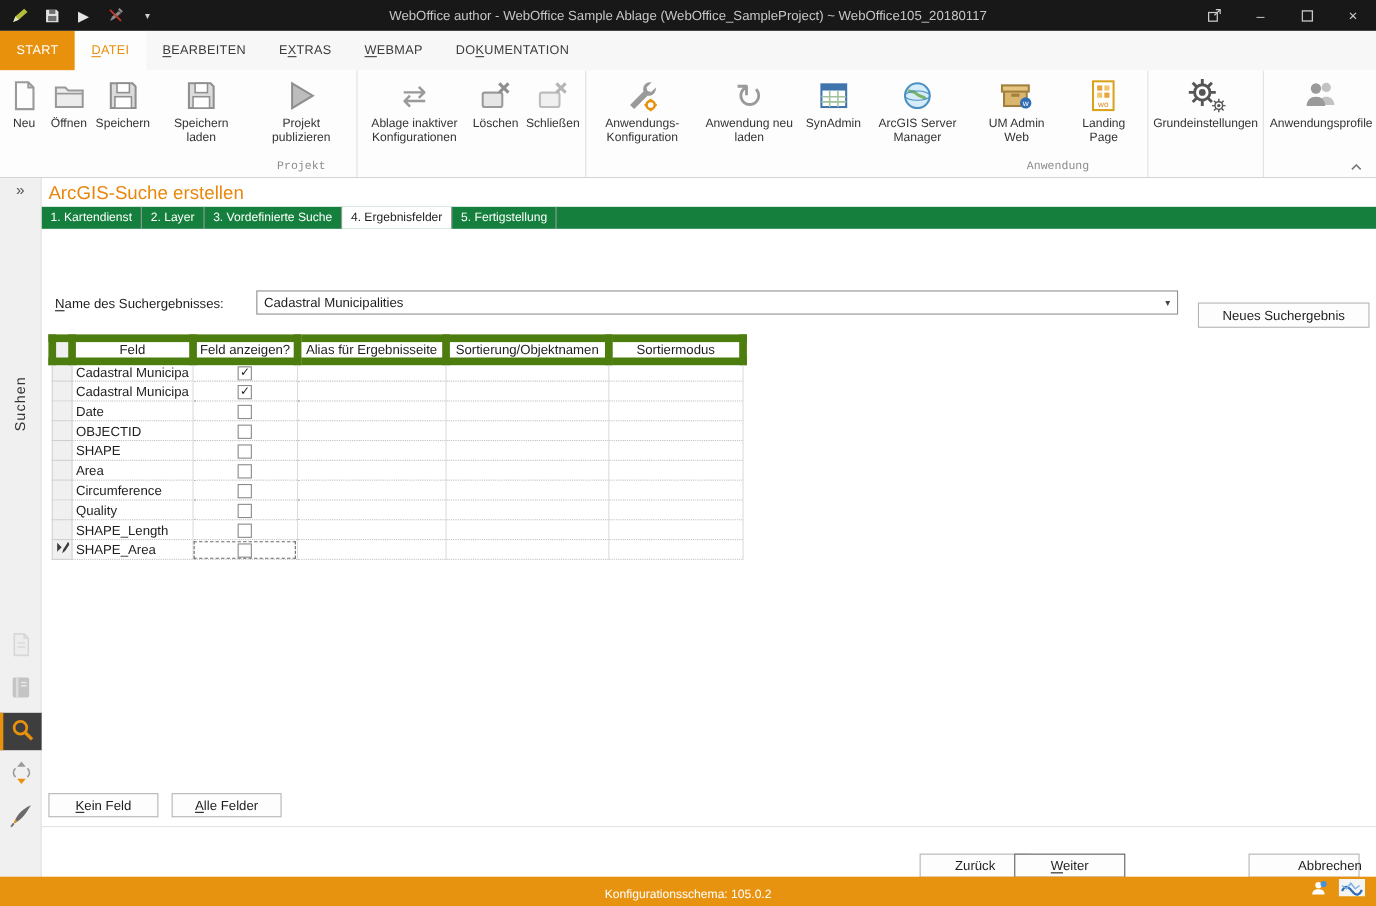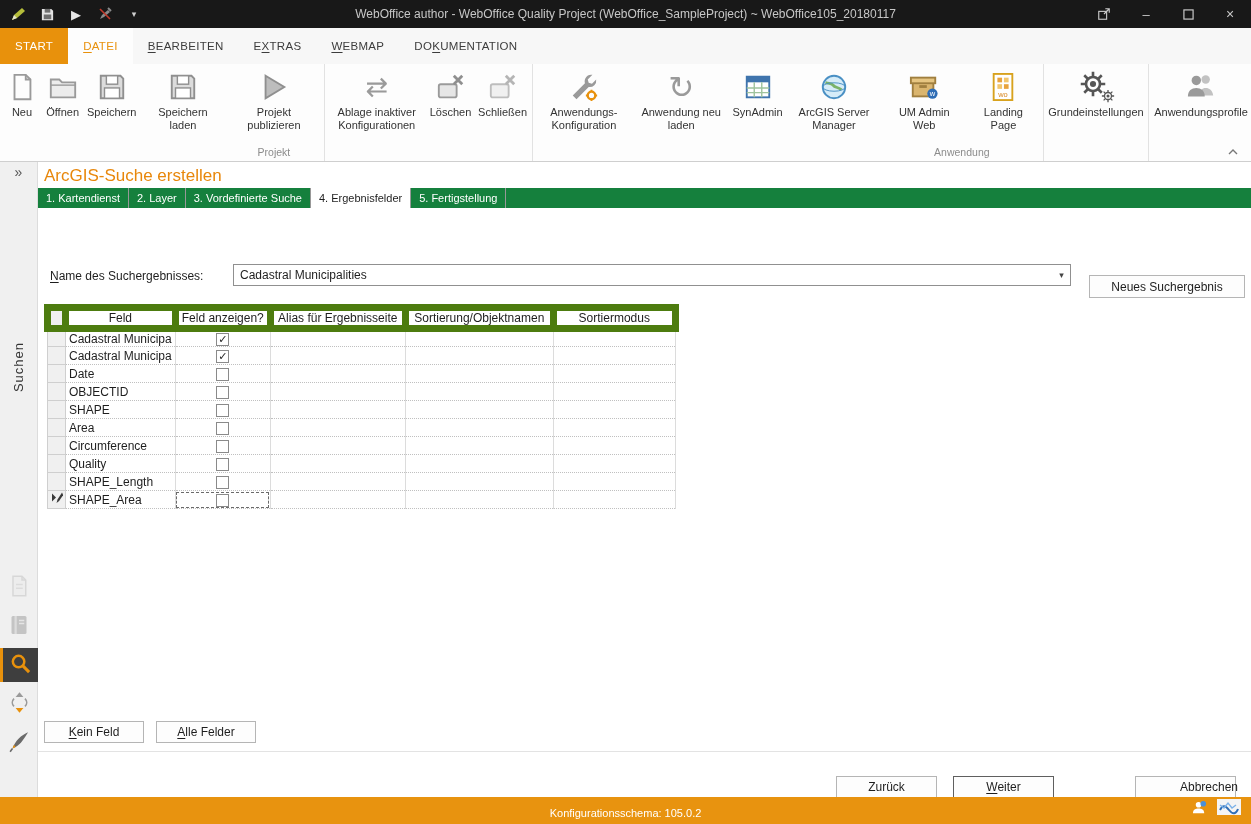--- a/index.html
+++ b/index.html
@@ -24,21 +24,21 @@
   .rtab { padding:0 15px; line-height:36px; font-size:11.5px; letter-spacing:.3px; color:#3c3c3c; }
   .rtab.highlight { background:#E8910C; color:#fff; }
   .rtab.active { background:#fdfdfd; color:#E8910C; }
 
   
   .ribbon { position:relative; height:98px; background:#fdfdfd; border-bottom:1px solid #cfcfcf; }
   .ribbon-groups { display:flex; height:100%; overflow:hidden; padding-left:2px; }
   .rgroup { display:flex; flex-direction:column; }
   .rgroup.sep { border-right:1px solid #e2e2e2; margin-right:2px; padding-right:2px; }
   .rgroup-buttons { display:flex; flex:1; align-items:flex-start; }
-  .rgroup-label { height:15px; line-height:13px; font-size:10.5px; color:#8c8c8c; text-align:center; }
+  .rgroup-label { height:15px; line-height:13px; font-size:10.5px; color:#8c8c8c; text-align:center;font-family:Liberation Mono, monospace; }
   .rbtn { display:flex; flex-direction:column; align-items:center; padding:4px 5px 0; min-width:40px; max-width:100px; }
   .rbtn .icn { position:relative; height:38px; display:flex; align-items:center; justify-content:center; width:100%; }
   .rbtn .lbl { font-size:11px; line-height:12.5px; text-align:center; color:#333; max-width:96px; }
   .gicon { color:#9a9a9a; line-height:1; }
   .ribbon-collapse { position:absolute; right:10px; bottom:3px; width:16px; height:12px; display:flex; align-items:center; justify-content:center; }
 
   
   .main { display:flex; height:635px; }
   .sidebar { position:relative; width:38px; flex:none; background:#f0f0f0; border-right:1px solid #dcdcdc; }
   .expander { position:absolute; top:2px; left:0; width:100%; text-align:center; color:#555; font-size:14px; cursor:default; }
@@ -112,21 +112,21 @@
           <svg width="16" height="16" viewBox="0 0 16 16">
             <path d="M3 13l2-4 6-5 2 2-6 5z" fill="#8a8a8a"></path>
             <path d="M11 2l3 3" stroke="#8a8a8a" stroke-width="2"></path>
             <path d="M3 3l10 10" stroke="#c0392b" stroke-width="1.6"></path>
           </svg>
         </div>
         <div class="qa-item">
           <span style="color:#cfcfcf;font-size:9px;line-height:1">▾</span>
         </div>
       </div>
-    <div class="win-title">WebOffice author - WebOffice Quality Project (WebOffice_SampleProject) ~ WebOffice105_20180117</div>
+    <div class="win-title">WebOffice author - WebOffice Sample Ablage (WebOffice_SampleProject) ~ WebOffice105_20180117</div>
     <div class="winbtns" id="winbtns">
         <div class="winbtn">
           <svg width="14" height="14" viewBox="0 0 16 16">
             <rect x="2" y="5" width="9" height="9" fill="none" stroke="#c9c9c9" stroke-width="1.3"></rect>
             <path d="M8 8l6-6M9.5 2H14v4.5" stroke="#c9c9c9" stroke-width="1.3" fill="none"></path>
           </svg>
         </div>
         <div class="winbtn">
           <span style="font-size:13px">–</span>
         </div>
@@ -525,21 +525,21 @@
       </div>
 
       <div class="field-btns" id="fieldBtns">
           <button class="btn fbtn"><span class="u">K</span>ein Feld</button>
           <button class="btn fbtn"><span class="u">A</span>lle Felder</button>
         </div>
 
       <div class="footer">
         <div id="navBtns">
             <button class="btn nav-btn" style="left: 798px;">Zurück</button>
-            <button class="btn nav-btn default" style="left: 915px;"><span class="u">W</span>eiter</button>
+            <button class="btn nav-btn default" style="left: 884px;"><span class="u">W</span>eiter</button>
             <button class="btn nav-btn" style="left: 1097px; padding-left: 44px;">Abbrechen</button>
           </div>
       </div>
     </div>
   </div>
 
   <div class="statusbar">
     <span class="status-text">Konfigurationsschema: 105.0.2</span>
     <span class="status-icons" id="statusIcons">
         <span class="status-icon">

